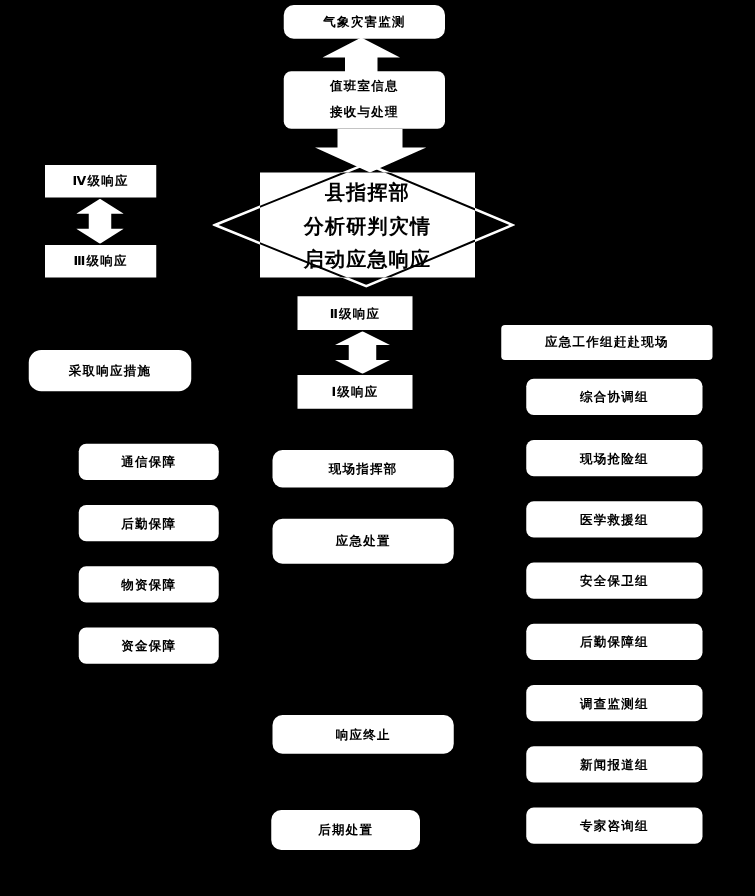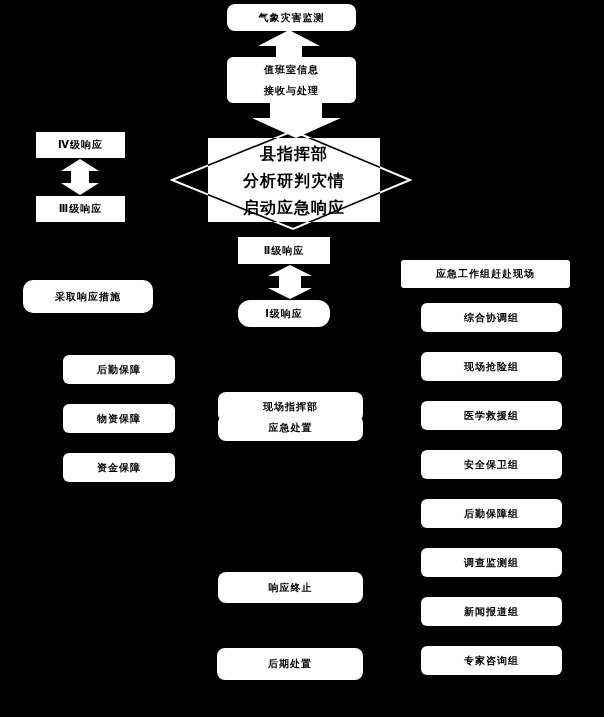--- a/index.html
+++ b/index.html
@@ -74,21 +74,21 @@
     <div>分析研判灾情</div>
     <div>启动应急响应</div>
   </div>
 
   <div class="node" style="left:238px;top:237px;width:92px;height:27px;">Ⅱ级响应</div>
 
   <svg class="arrow-svg" style="left:268px;top:265px;" width="44" height="34">
     <polygon class="fill-arrow" points="22,0 44,11 33,11 33,23 44,23 22,34 0,23 11,23 11,11 0,11"></polygon>
   </svg>
 
-  <div class="node" style="left:238px;top:300px;width:92px;height:27px;border-radius:12px;">Ⅰ级响应</div>
+  <div class="node" style="left:238px;top:300px;width:92px;height:27px;">Ⅰ级响应</div>
 
   <div class="node" style="left:36px;top:132px;width:89px;height:26px;">Ⅳ级响应</div>
 
   <svg class="arrow-svg" style="left:61px;top:159px;" width="38" height="36">
     <polygon class="fill-arrow" points="19,0 38,12 28,12 28,24 38,24 19,36 0,24 10,24 10,12 0,12"></polygon>
   </svg>
 
   <div class="node" style="left:36px;top:196px;width:89px;height:26px;">Ⅲ级响应</div>
 
   <div class="node r10" style="left:23px;top:264px;width:130px;height:33px;margin-top:16px;">采取响应措施</div>
@@ -100,26 +100,27 @@
     <div class="node r6">现场抢险组</div>
     <div class="node r6">医学救援组</div>
     <div class="node r6">安全保卫组</div>
     <div class="node r6">后勤保障组</div>
     <div class="node r6">调查监测组</div>
     <div class="node r6">新闻报道组</div>
     <div class="node r6">专家咨询组</div>
   </div>
 
   <div class="stack col-left" style="left:63px;top:355px;">
+    <div class="node r6">通信保障</div>
     <div class="node r6">后勤保障</div>
     <div class="node r6">物资保障</div>
     <div class="node r6">资金保障</div>
   </div>
 
-  <div class="node r8" style="left:218px;top:360px;width:145px;height:30px;margin-top:32px;">现场指挥部</div>
+  <div class="node r8" style="left:218px;top:360px;width:145px;height:30px;">现场指挥部</div>
 
-  <div class="node r8" style="left:218px;top:415px;width:145px;height:26px;font-family:Liberation Mono, monospace;">应急处置</div>
+  <div class="node r8" style="left:218px;top:415px;width:145px;height:36px;font-family:Liberation Mono, monospace;">应急处置</div>
 
   <div class="node r8" style="left:218px;top:572px;width:145px;height:31px;">响应终止</div>
 
-  <div class="node r8" style="left:217px;top:648px;width:146px;height:32px;">后期处置</div>
+  <div class="node r8" style="left:217px;top:648px;width:119px;height:32px;">后期处置</div>
 
 </div>
 
 </body></html>

